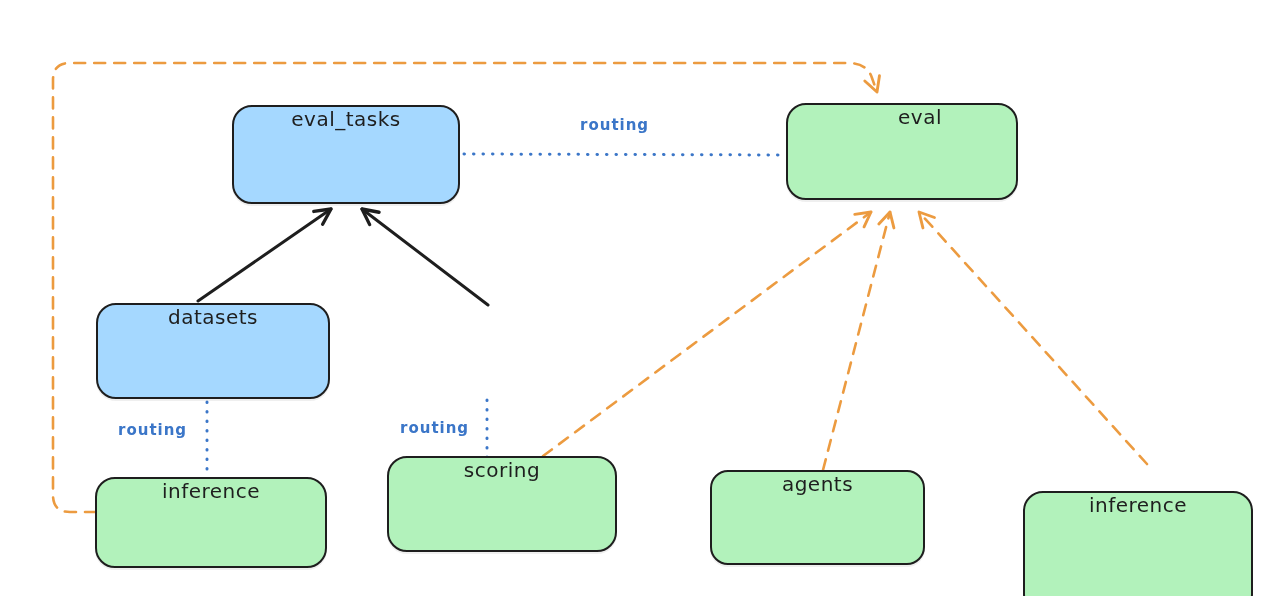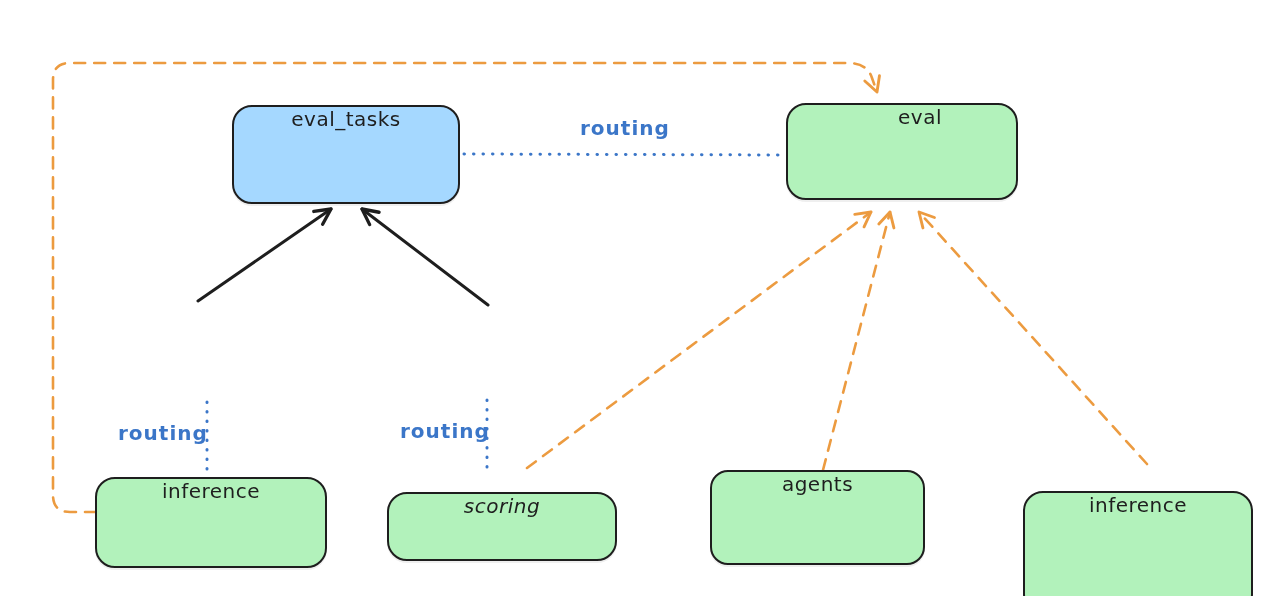--- a/index.html
+++ b/index.html
@@ -31,21 +31,21 @@
   .node.green { background: #b2f2bb; }
   .node-label {
     color: #1e1e1e;
     font-size: 20px;
     letter-spacing: 0.5px;
     white-space: nowrap;
   }
   .edge-label {
     position: absolute;
     color: #3b76c8;
-    font-size: 20px;
+    font-size: 15px;
     font-weight: 600;
     letter-spacing: 1px;
     white-space: nowrap;
   }
 </style>
 </head>
 <body>
 
 <div class="canvas">
 
@@ -73,27 +73,30 @@
   </svg>
 
   <div class="node blue" style="left:232px; top:105px; width:228px; height:99px;">
     <span class="node-label">eval_tasks</span>
   </div>
 
   <div class="node green" style="left:786px; top:103px; width:232px; height:97px;padding-left:36px;">
     <span class="node-label">eval</span>
   </div>
 
+  <div class="node blue" style="left:96px; top:303px; width:234px; height:96px;">
+    <span class="node-label">datasets</span>
+  </div>
 
 
   <div class="node green" style="left:95px; top:477px; width:232px; height:91px;">
     <span class="node-label">inference</span>
   </div>
 
-  <div class="node green" style="left:387px; top:492px; width:230px; height:69px;font-style:italic;">
+  <div class="node green" style="left:387px; top:456px; width:230px; height:96px;">
     <span class="node-label">scoring</span>
   </div>
 
   <div class="node green" style="left:710px; top:470px; width:215px; height:95px;border-radius:18px;">
     <span class="node-label">agents</span>
   </div>
 
   <div class="node green" style="left:1023px; top:491px; width:230px; height:123px;">
     <span class="node-label">inference</span>
   </div>

